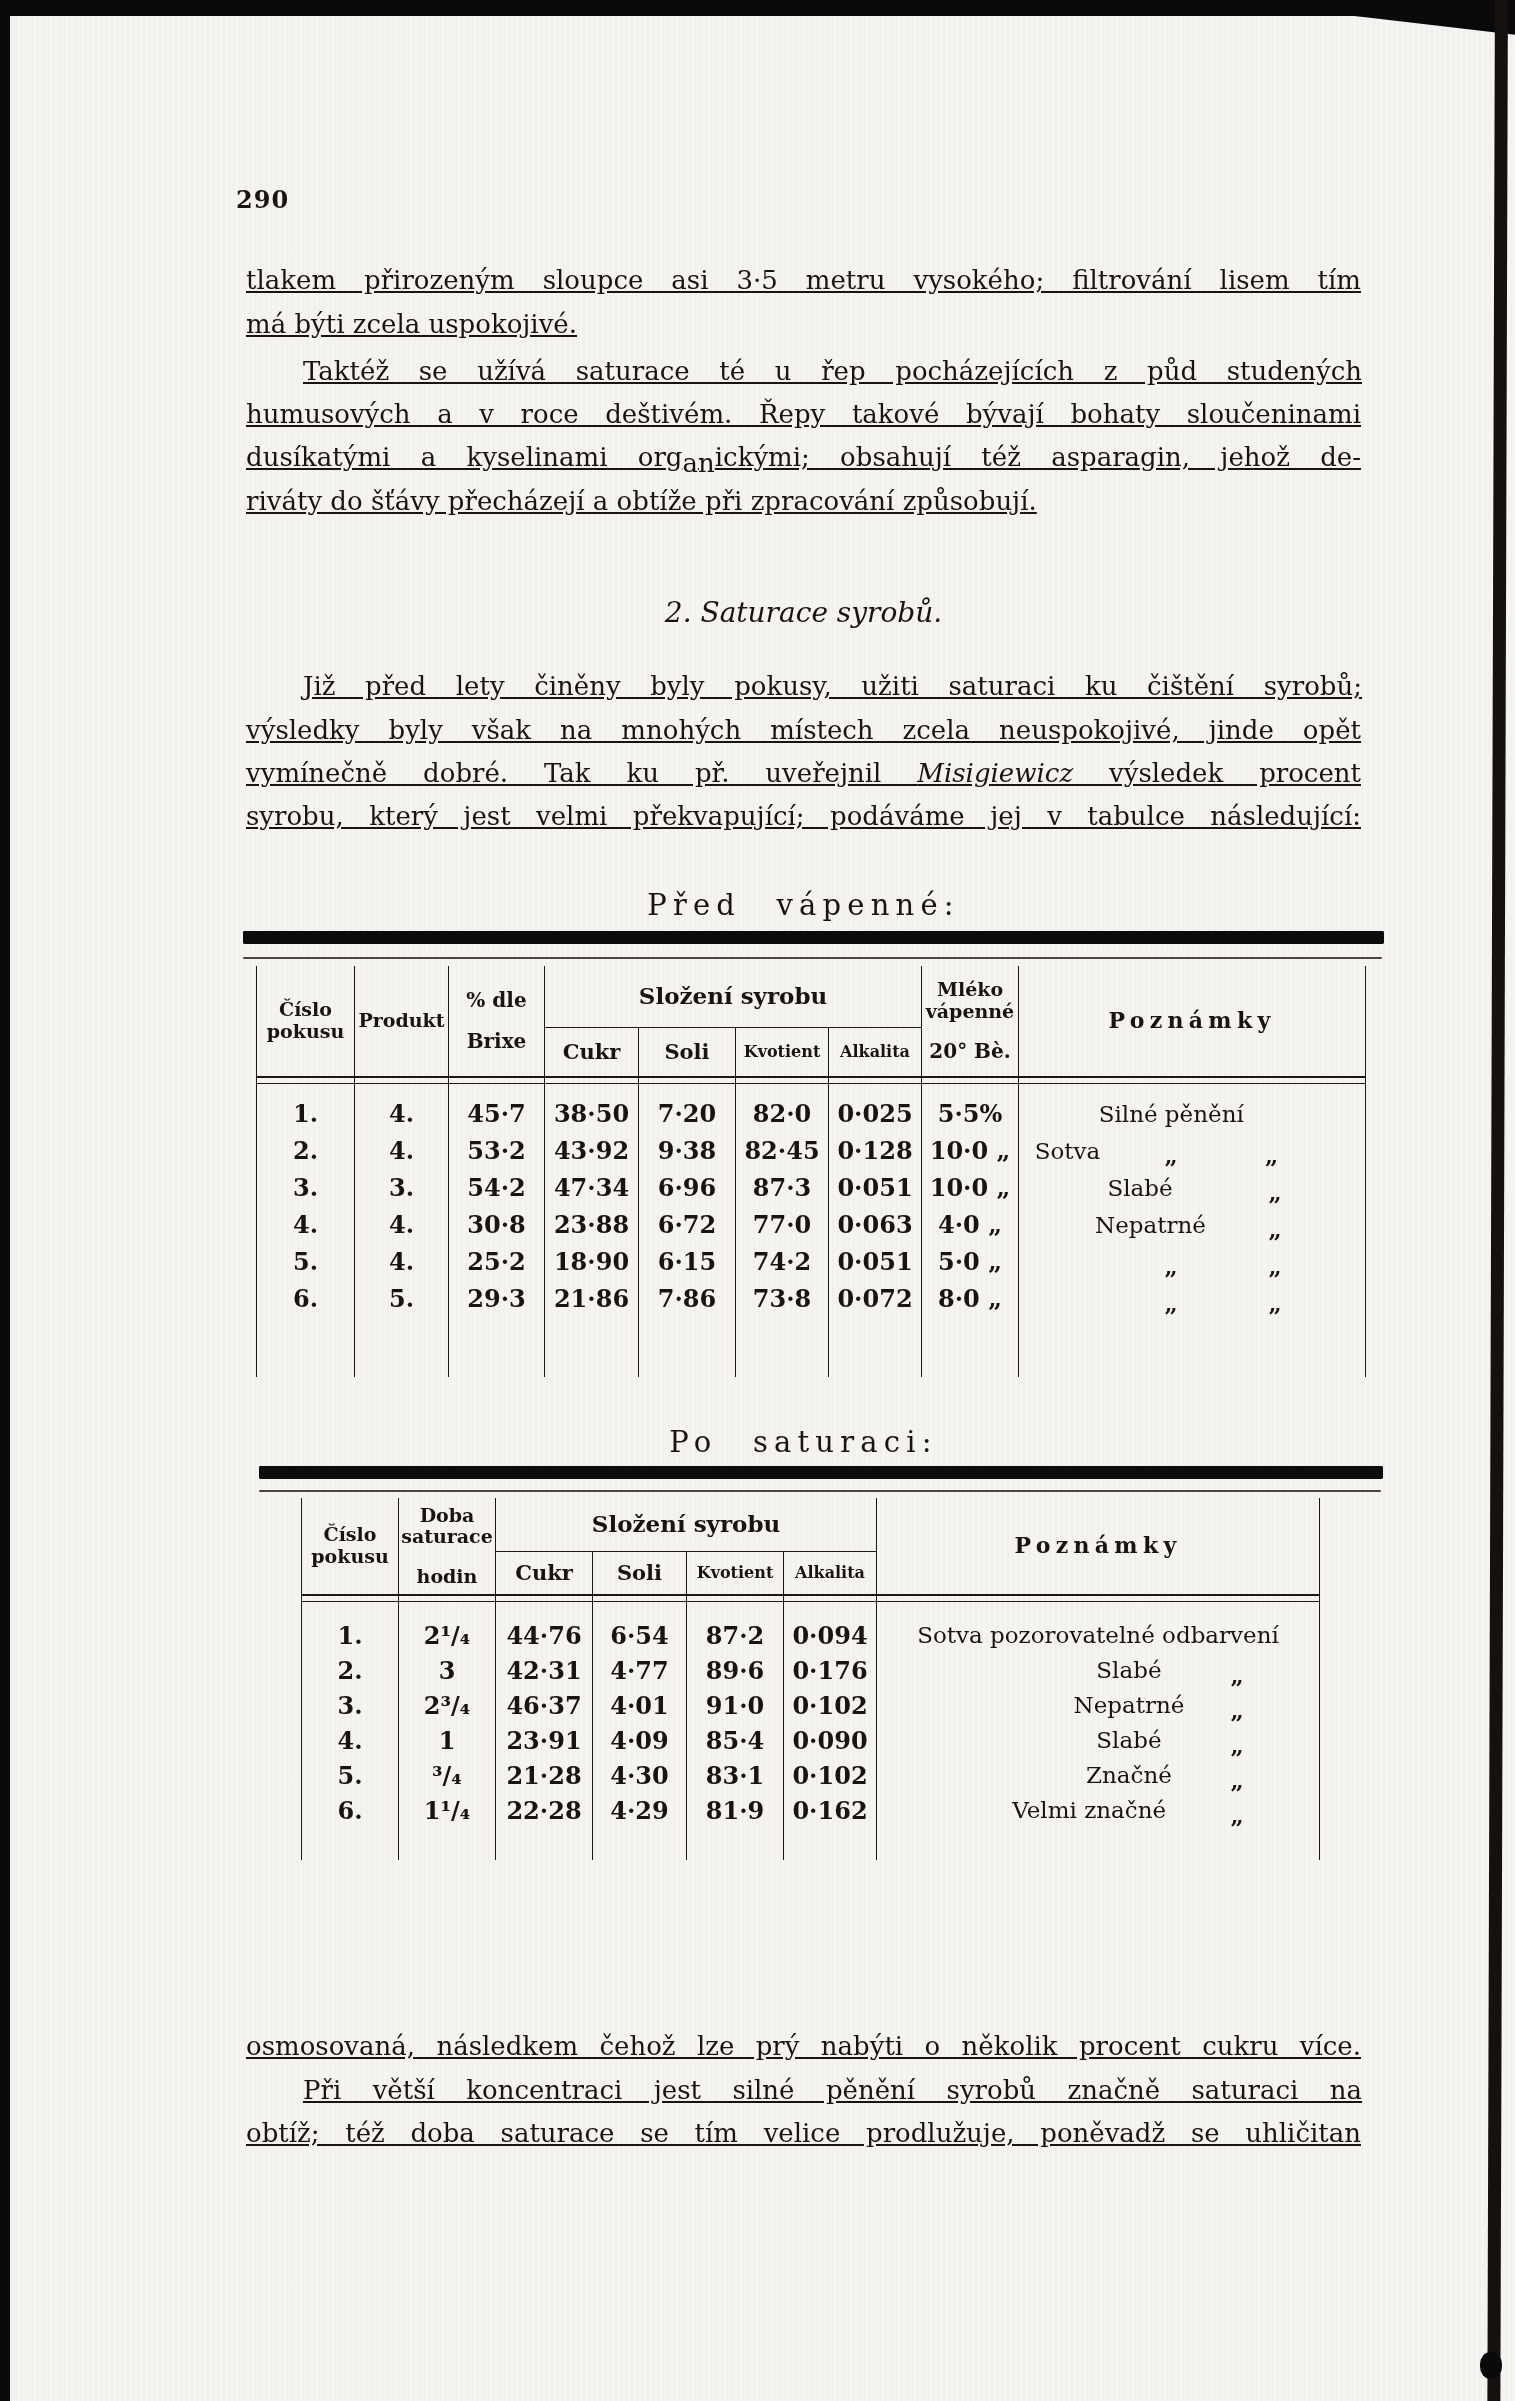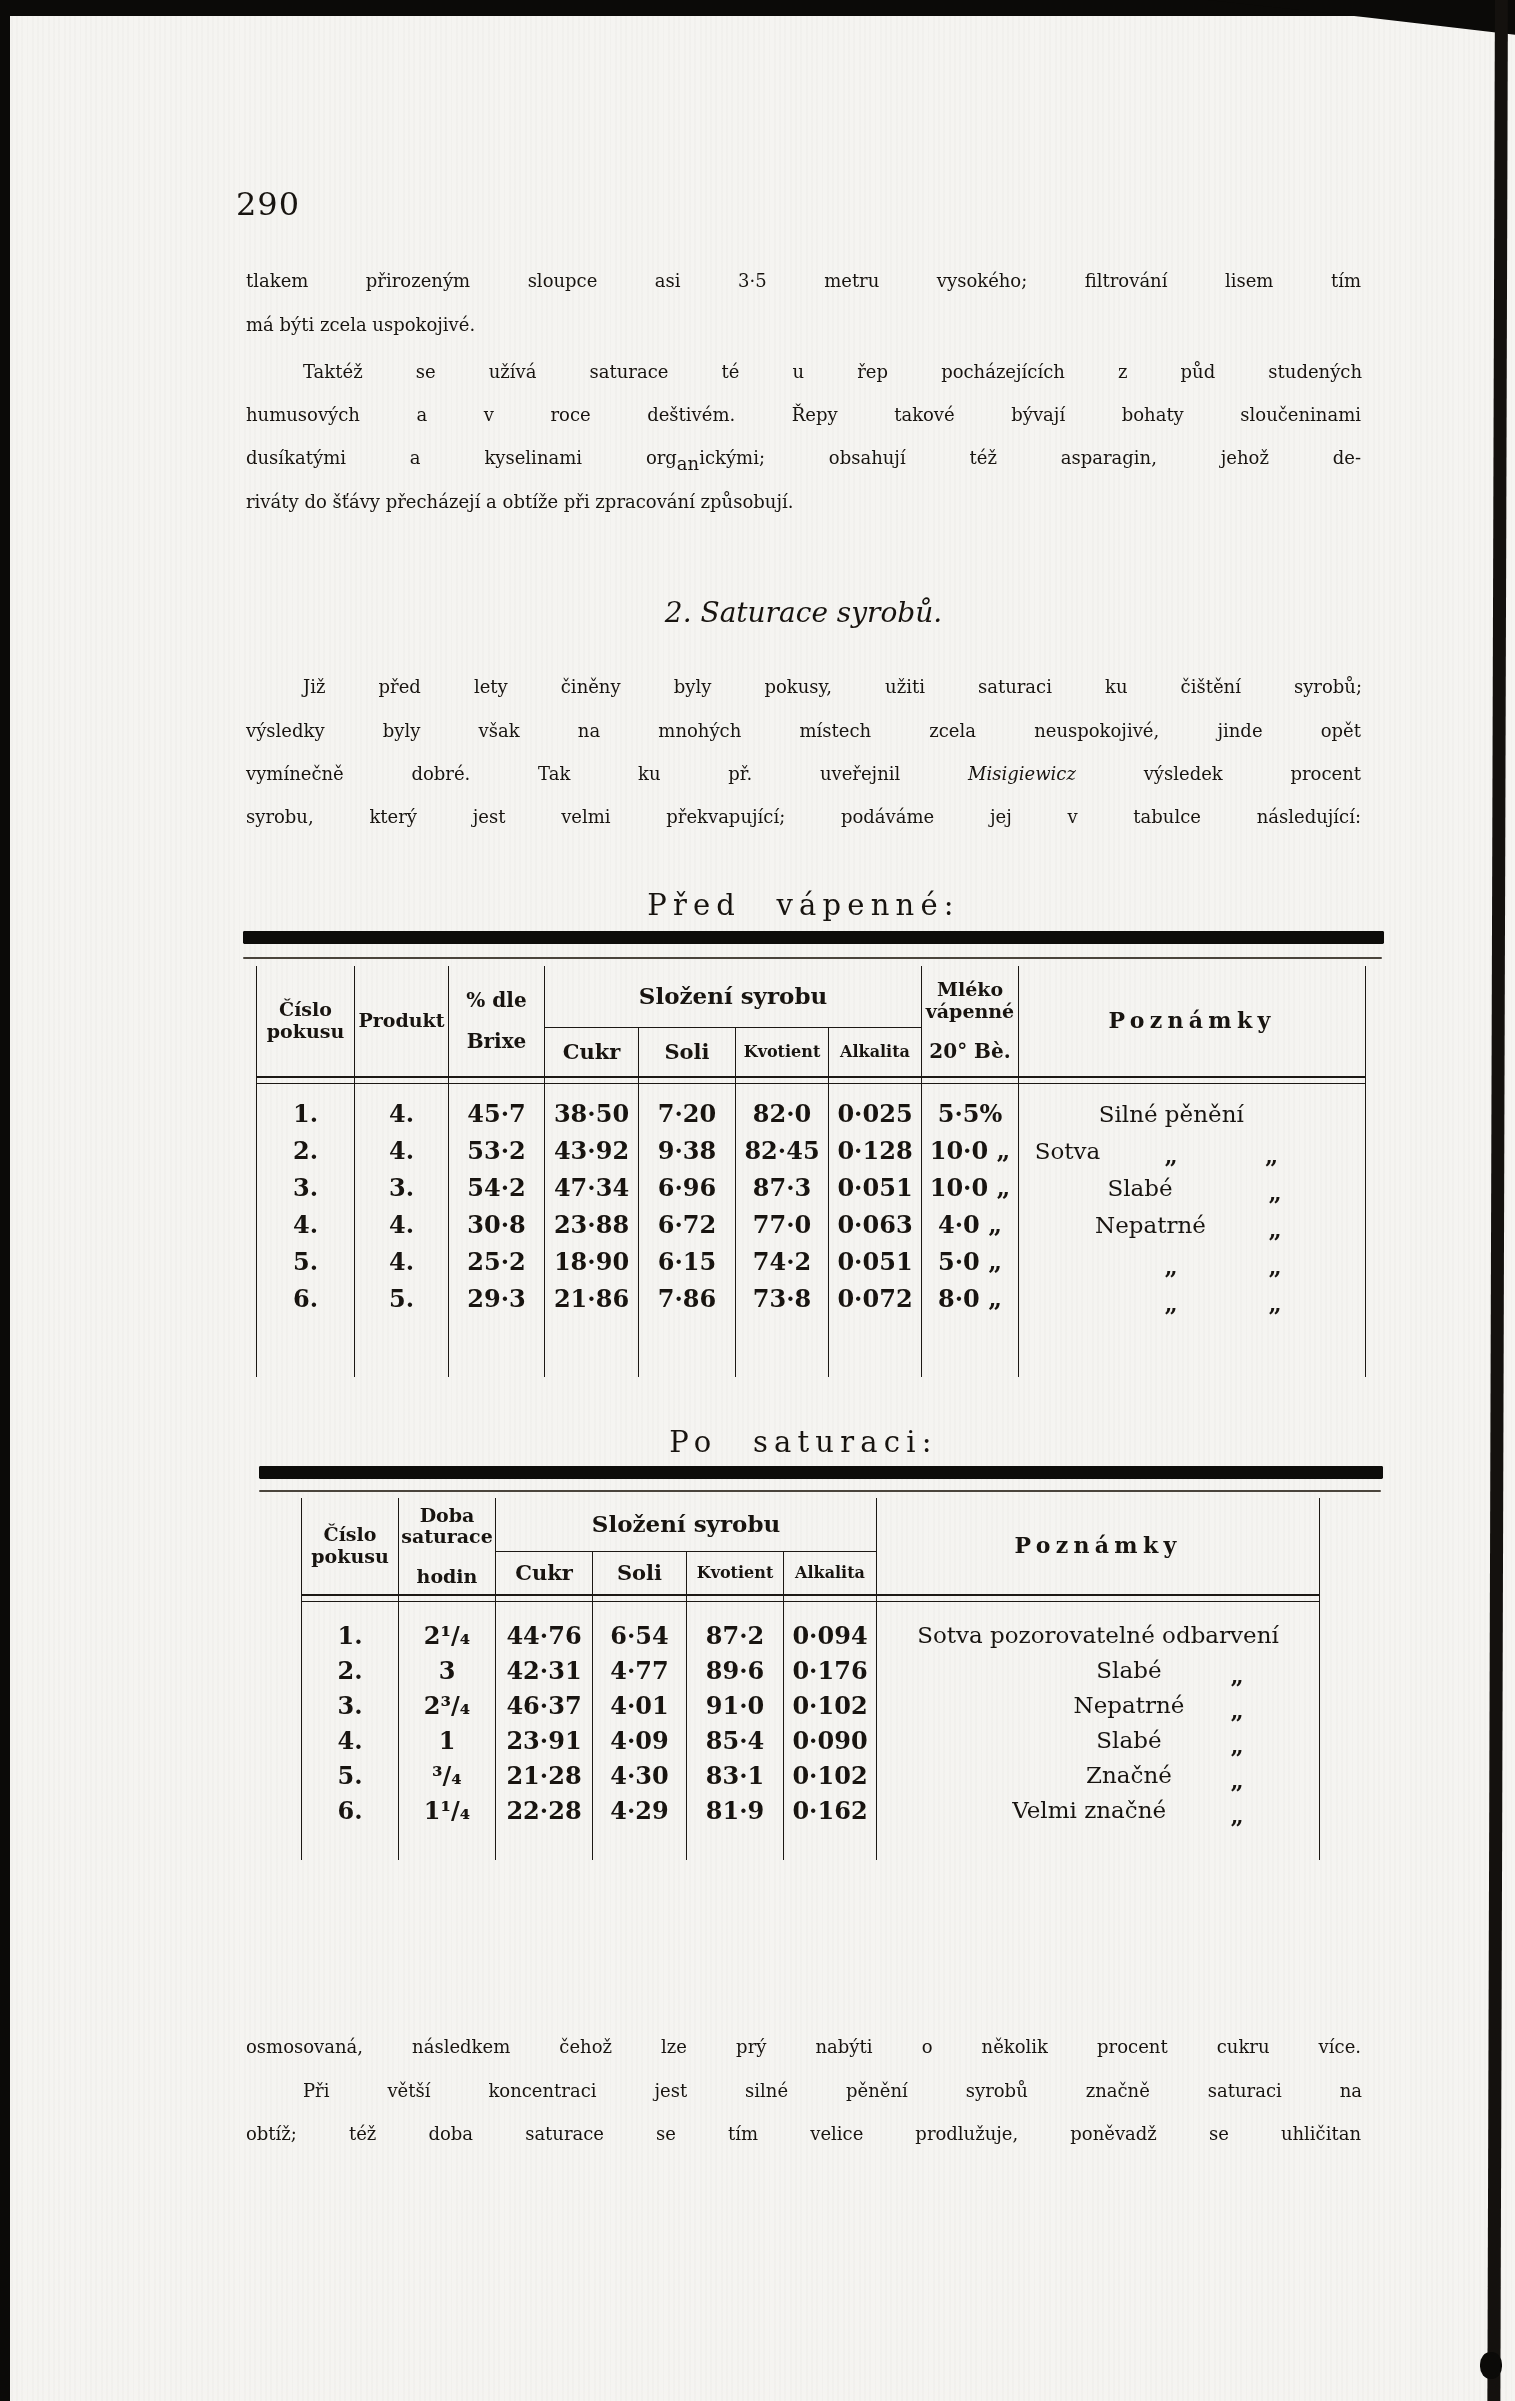--- a/index.html
+++ b/index.html
@@ -7,25 +7,25 @@
         font-family:"DejaVu Serif","Liberation Serif",serif;color:#181410;
         background-image:repeating-linear-gradient(90deg,rgba(60,55,45,0.02) 0 1.9px,rgba(0,0,0,0) 1.9px 5.3px);}
   
   .scan-top{position:absolute;left:0;top:0;width:1515px;height:16.3px;background:#0b0a08;}
   .scan-top-wedge{position:absolute;top:0;right:0;width:307px;height:58px;background:#0b0a08;
         clip-path:polygon(0 0,100% 0,100% 60%,52% 30%);}
   .scan-left{position:absolute;left:0;top:0;width:10px;height:2492px;background:#0b0a08;}
   .scan-right-stripe{position:absolute;top:0;left:1491px;width:13px;height:2492px;background:#14110e;transform:rotate(0.18deg);}
   .scan-blob{position:absolute;left:1480px;top:2352px;width:22px;height:27px;border-radius:46%;background:#0b0a08;}
 
-  .pagenum{position:absolute;left:236px;top:185px;font-size:32px;font-weight:normal;letter-spacing:1px;}
+  .pagenum{position:absolute;left:236px;top:185px;font-size:24px;font-weight:bold;letter-spacing:1px;}
 
   
-  .tl{position:absolute;left:246px;width:1115px;font-size:18px;line-height:31px;
-      text-align:justify;text-align-last:justify;white-space:nowrap;}
+  .tl{position:absolute;left:246px;width:1115px;font-size:26px;line-height:31px;
+      text-align:justify;text-align-last:justify;white-space:nowrap;text-decoration:underline;}
   .tl-left{text-align:left;text-align-last:left;}
   .indent{padding-left:57px;width:1059px;}
   .drop{position:relative;top:6.2px;}
   .ital{font-style:italic;}
   .heading{position:absolute;left:246px;width:1115px;text-align:center;font-style:italic;font-size:28px;}
   .tabletitle{position:absolute;left:246px;width:1115px;text-align:center;font-size:29px;
       letter-spacing:6.2px;word-spacing:20px;}
 
   
   .thickrule{position:absolute;background:#0d0c0a;border-radius:1.4px;}

